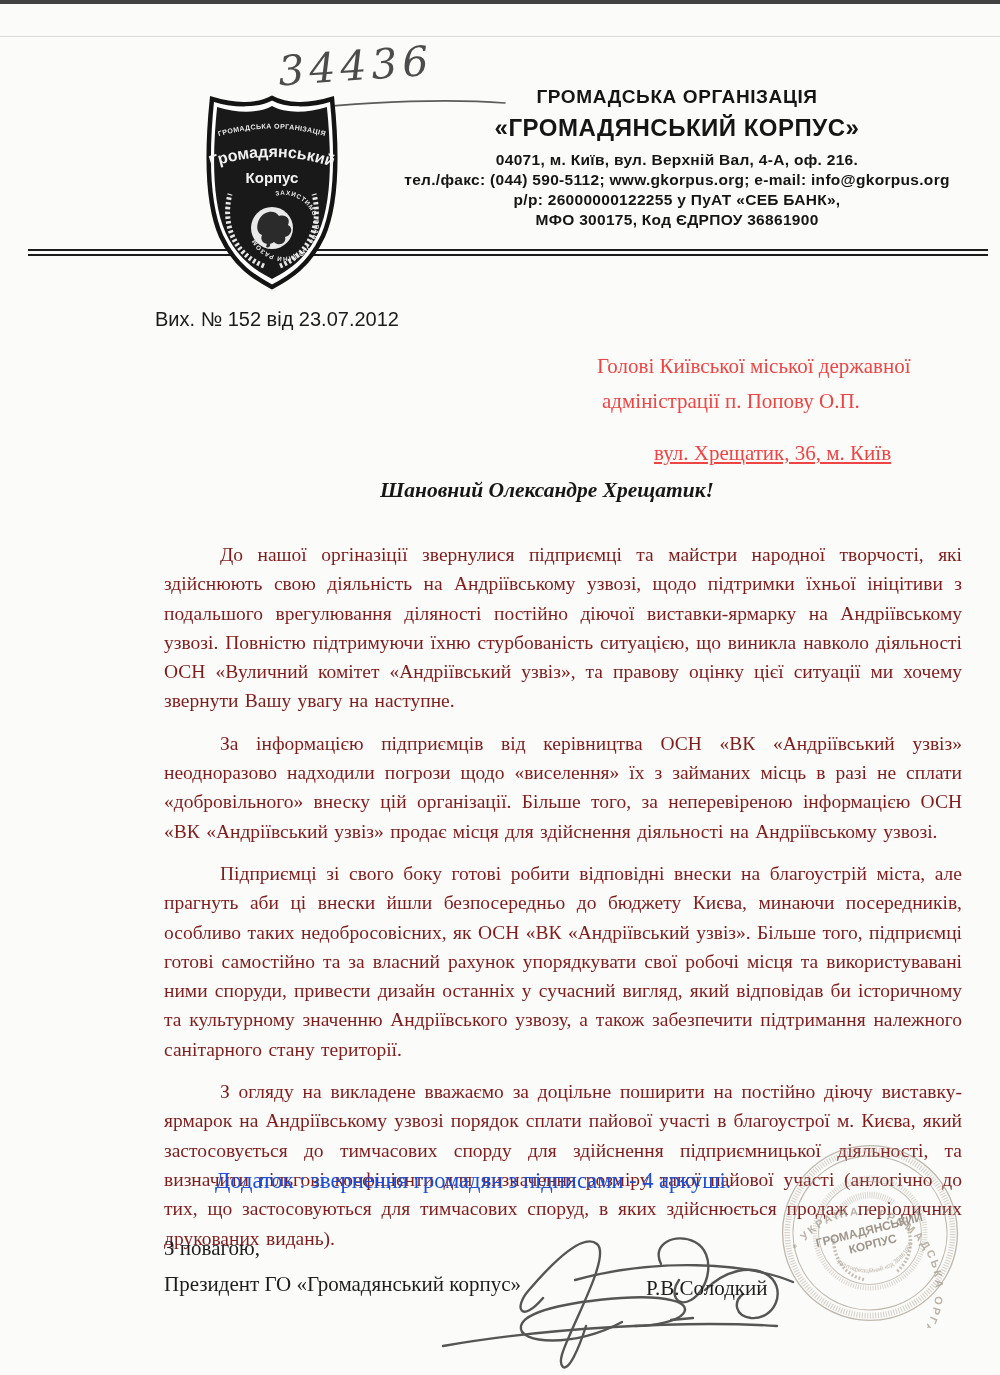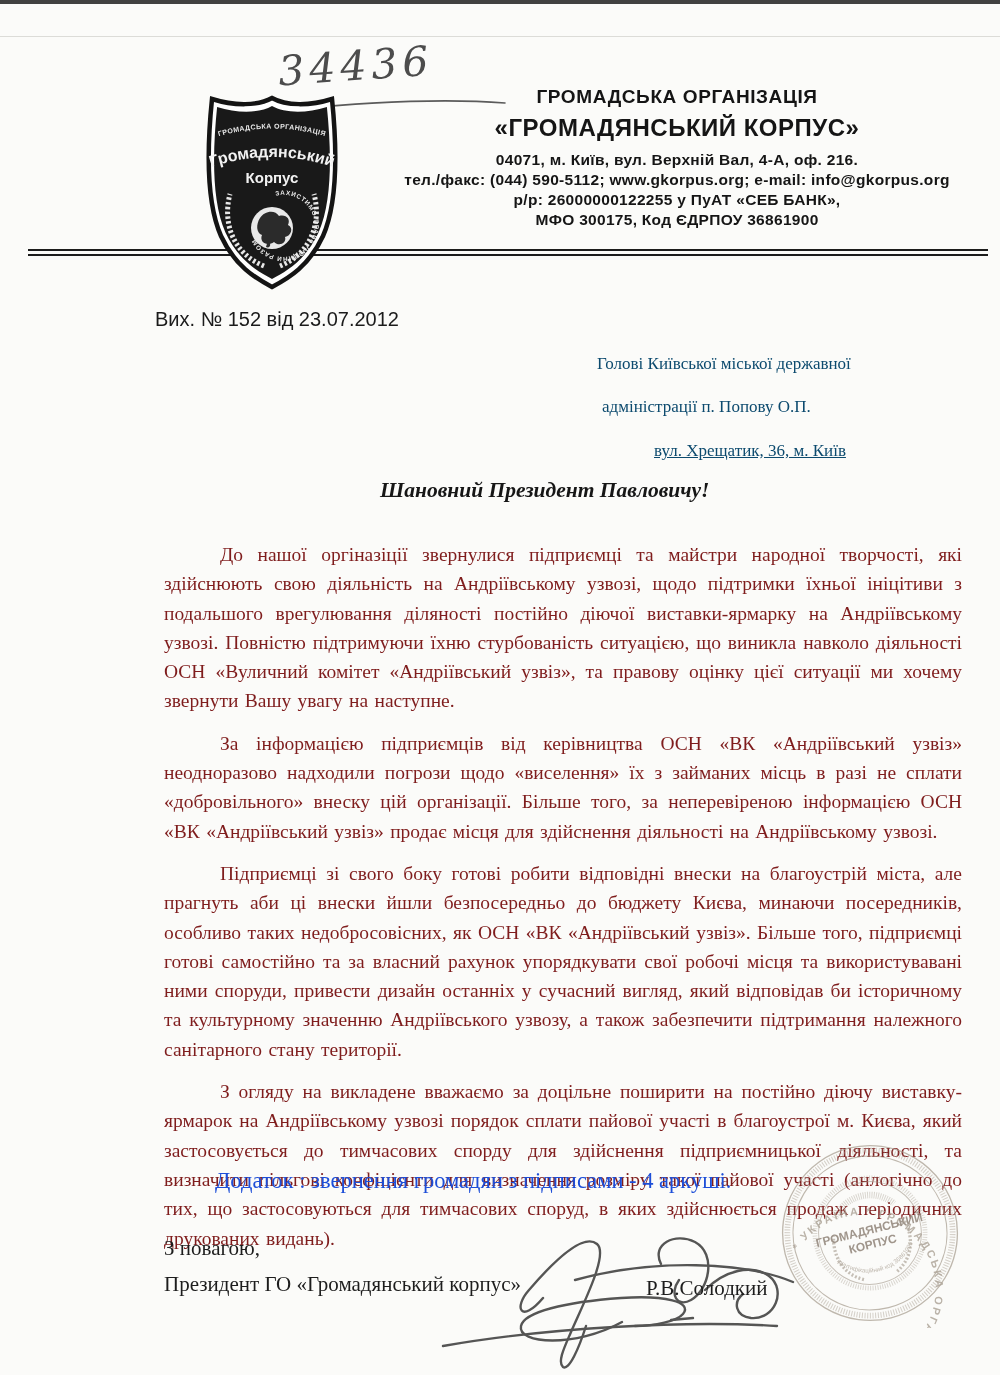--- a/index.html
+++ b/index.html
@@ -32,23 +32,23 @@
   .divider{
     position:absolute;top:249px;left:28px;right:12px;height:3px;
     border-top:2.5px solid #1c1c1c;border-bottom:2px solid #1c1c1c;z-index:1;
   }
 
   .reference{
     position:absolute;left:155px;top:308px;
     font-family:"Liberation Sans",sans-serif;font-size:20px;color:#1b1b1b;
   }
 
-  .recipient-line{position:absolute;font-size:17px;color:#0c4a6e;}
+  .recipient-line{position:absolute;font-size:21px;color:#ef4444;}
   .r1{left:597px;top:354px;}
-  .r2{left:602px;top:397px;}
+  .r2{left:602px;top:389px;}
   .r3{left:654px;top:441px;text-decoration:underline;}
 
   .salutation{
     position:absolute;left:380px;top:478px;
     font-size:21.5px;font-weight:bold;font-style:italic;color:#161616;
   }
 
   .body-text{position:absolute;left:164px;top:540px;width:798px;}
   .body-text p{
     margin:0 0 13px 0;font-size:19.5px;line-height:29.3px;
@@ -120,21 +120,21 @@
   </div>
 
   <div class="divider"></div>
 
   <div class="reference">Вих. № 152 від 23.07.2012</div>
 
   <div class="recipient-line r1">Голові Київської міської державної</div>
   <div class="recipient-line r2">адміністрації п. Попову О.П.</div>
   <div class="recipient-line r3">вул. Хрещатик, 36, м. Київ</div>
 
-  <div class="salutation">Шановний Президент Павловичу!</div>
+  <div class="salutation">Шановний Олександре Хрещатик!</div>
 
   <div class="body-text">
     <p>До нашої оргіназіції звернулися підприємці та майстри народної творчості, які здійснюють свою діяльність на Андріївському узвозі, щодо підтримки їхньої ініцітиви з подальшого врегулювання діляності постійно діючої виставки-ярмарку на Андріївському узвозі. Повністю підтримуючи їхню стурбованість ситуацією, що виникла навколо діяльності ОСН «Вуличний комітет «Андріївський узвіз», та правову оцінку цієї ситуації ми хочему звернути Вашу увагу на наступне.</p>
     <p>За інформацією підприємців від керівництва ОСН «ВК «Андріївський узвіз» неодноразово надходили погрози щодо «виселення» їх з займаних місць в разі не сплати «добровільного» внеску цій організації. Більше того, за неперевіреною інформацією ОСН «ВК «Андріївський узвіз» продає місця для здійснення діяльності на Андріївському узвозі.</p>
     <p>Підприємці зі свого боку готові робити відповідні внески на благоустрій міста, але прагнуть аби ці внески йшли безпосередньо до бюджету Києва, минаючи посередників, особливо таких недобросовісних, як ОСН «ВК «Андріївський узвіз». Більше того, підприємці готові самостійно та за власний рахунок упорядкувати свої робочі місця та використувавані ними споруди, привести дизайн останніх у сучасний вигляд, який відповідав би історичному та культурному значенню Андріївського узвозу, а також забезпечити підтримання належного санітарного стану території.</p>
     <p>З огляду на викладене вважаємо за доцільне поширити на постійно діючу виставку-ярмарок на Андріївському узвозі порядок сплати пайової участі в благоустрої м. Києва, який застосовується до тимчасових спорду для здійснення підприємницької діяльності, та визначити пільгові коефіцієнти для визначення розміру такої пайової участі (анлогічно до тих, що застосовуються для тимчасових споруд, в яких здійснюється продаж періодичних друкованих видань).</p>
   </div>
 
   <div class="attachment">Додаток : звернення громадян з підписами - 4 аркуші.</div>
   <div class="closing">З повагою,</div>

